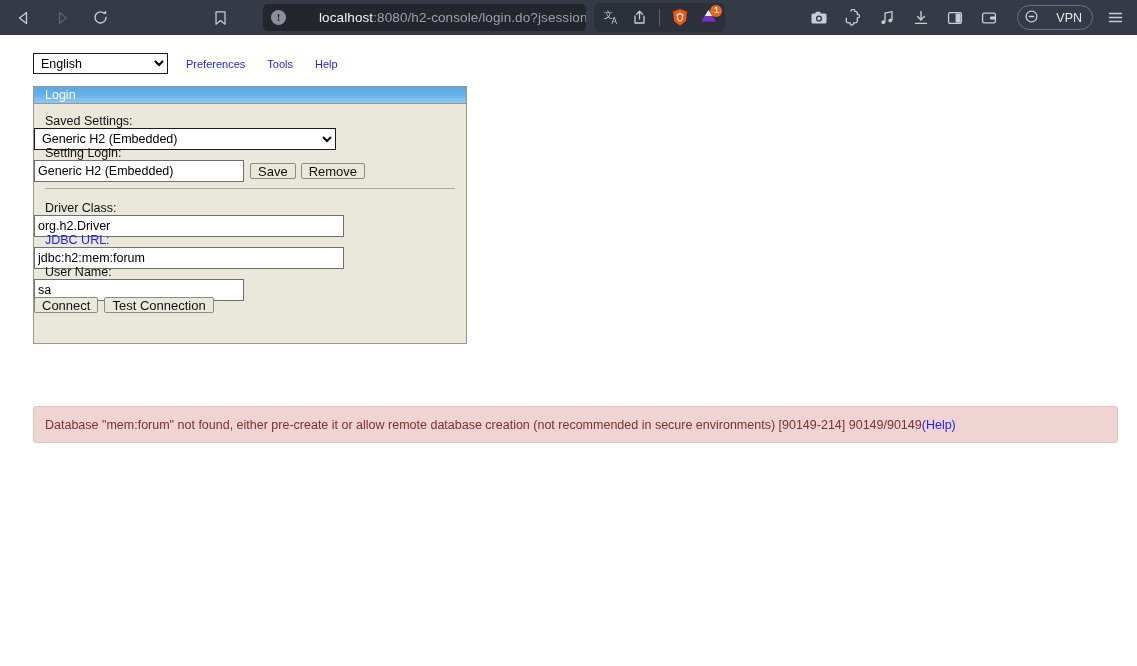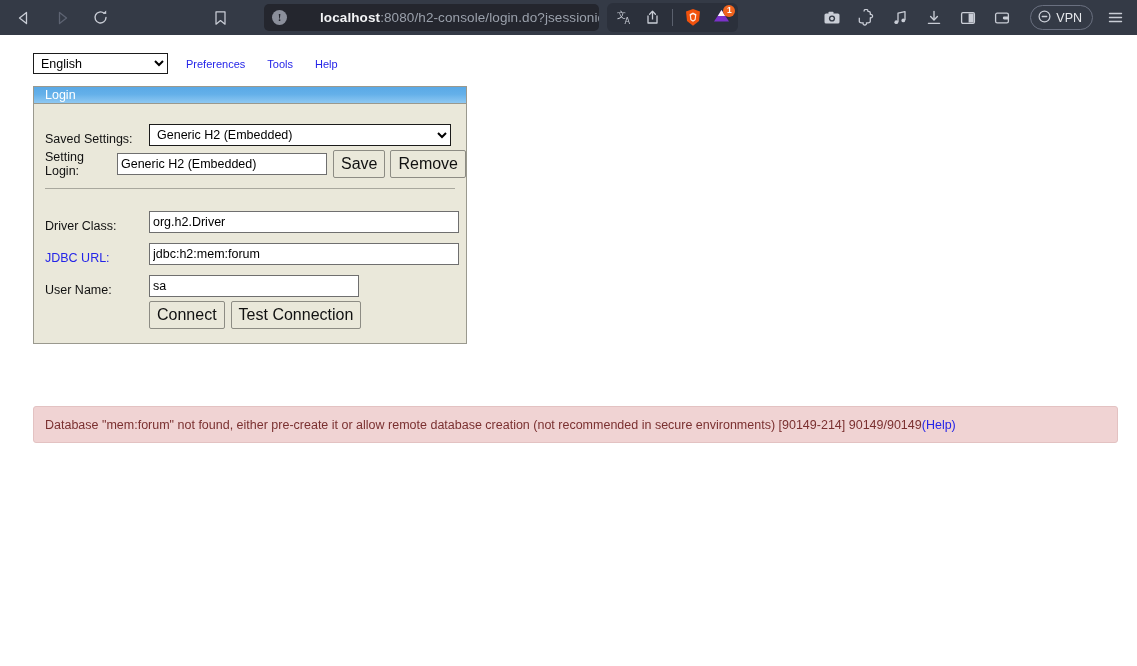--- a/index.html
+++ b/index.html
@@ -49,21 +49,21 @@
     font-family: "Liberation Serif", serif;
     line-height: 1;
   }
   #url-text {
     margin-left: 9px;
     font-size: 13.5px;
     color: #9aa0ab;
     white-space: nowrap;
     letter-spacing: 0.1px;
   }
-  #url-text .host { color: #f2f3f5; font-weight: bold; padding-left: 24px; }
+  #url-text .host { color: #f2f3f5; font-weight: normal; padding-left: 24px; }
 
   .tb-right { display: flex; align-items: center; gap: 2px; margin-left: 8px; }
   .divider-v {
     width: 1px; height: 17px; background: #5a606d; margin: 0 6px;
   }
   
   #chrome-group {
     display: flex; align-items: center;
     background: #2b303b;
     border-radius: 6px;
@@ -74,21 +74,21 @@
   #badge-count {
     position: absolute; top: 1px; right: 0px;
     background: #f0641e; color: #fff;
     font-size: 8.5px; font-weight: bold;
     width: 12px; height: 12px; border-radius: 50%;
     display: flex; align-items: center; justify-content: center;
     line-height: 1;
   }
   #right-icons { display: flex; align-items: center; gap: 6px; margin-left: 78px; }
   #vpn-btn {
-    display: flex; align-items: center; gap: 5px;
+    display: flex; align-items: center; gap: 18px;
     border: 1px solid #6a7080;
     border-radius: 14px;
     height: 25px; padding: 0 10px 0 7px;
     margin-left: 12px;
     color: #e6e8ec; font-size: 12.5px;
   }
   #menu-btn { margin-left: 6px; margin-right: 8px; }
 
   
   #page {
@@ -136,21 +136,21 @@
     background: linear-gradient(to bottom, #5aa9e6 0%, #64b0e9 45%, #8ec8f2 100%);
     color: #ffffff;
     font-size: 12.5px;
     display: flex; align-items: center;
     padding-left: 11px;
     font-weight: normal;
     border-bottom: 1px solid #9a998e;
   }
   #login-body { padding: 10px 0 14px 0; }
 
-  .frow { display: flex; align-items: flex-end; height: 32px; }
+  .frow { display: flex; align-items: flex-start; height: 32px; flex-direction: column; }
   .flabel {
     width: 115px;
     padding-left: 11px;
     font-size: 12.5px;
     color: #111111;
   }
   .flabel.link { color: #2424e8; }
   .fctl { display: flex; align-items: center; }
 
   input.txt {
@@ -176,25 +176,25 @@
     font-size: 12.5px;
     border: 1px solid #1b1b1b;
     background: #ffffff;
     color: #000;
     padding-left: 3px;
     border-radius: 0;
   }
 
   button.btn {
     font-family: "Liberation Sans", sans-serif;
-    font-size: 16px;
+    font-size: 13px;
     background: #eae8da;
     border: 1px solid #8d8c84;
     color: #111;
-    height: 28px;
+    height: 16px;
     padding: 0 7px;
     border-radius: 2px;
     cursor: pointer;
     line-height: 1;
   }
   #save-button { margin-left: 6px; }
   #remove-button { margin-left: 5px; }
   #test-connection-button { margin-left: 6px; }
 
   #section-divider {

